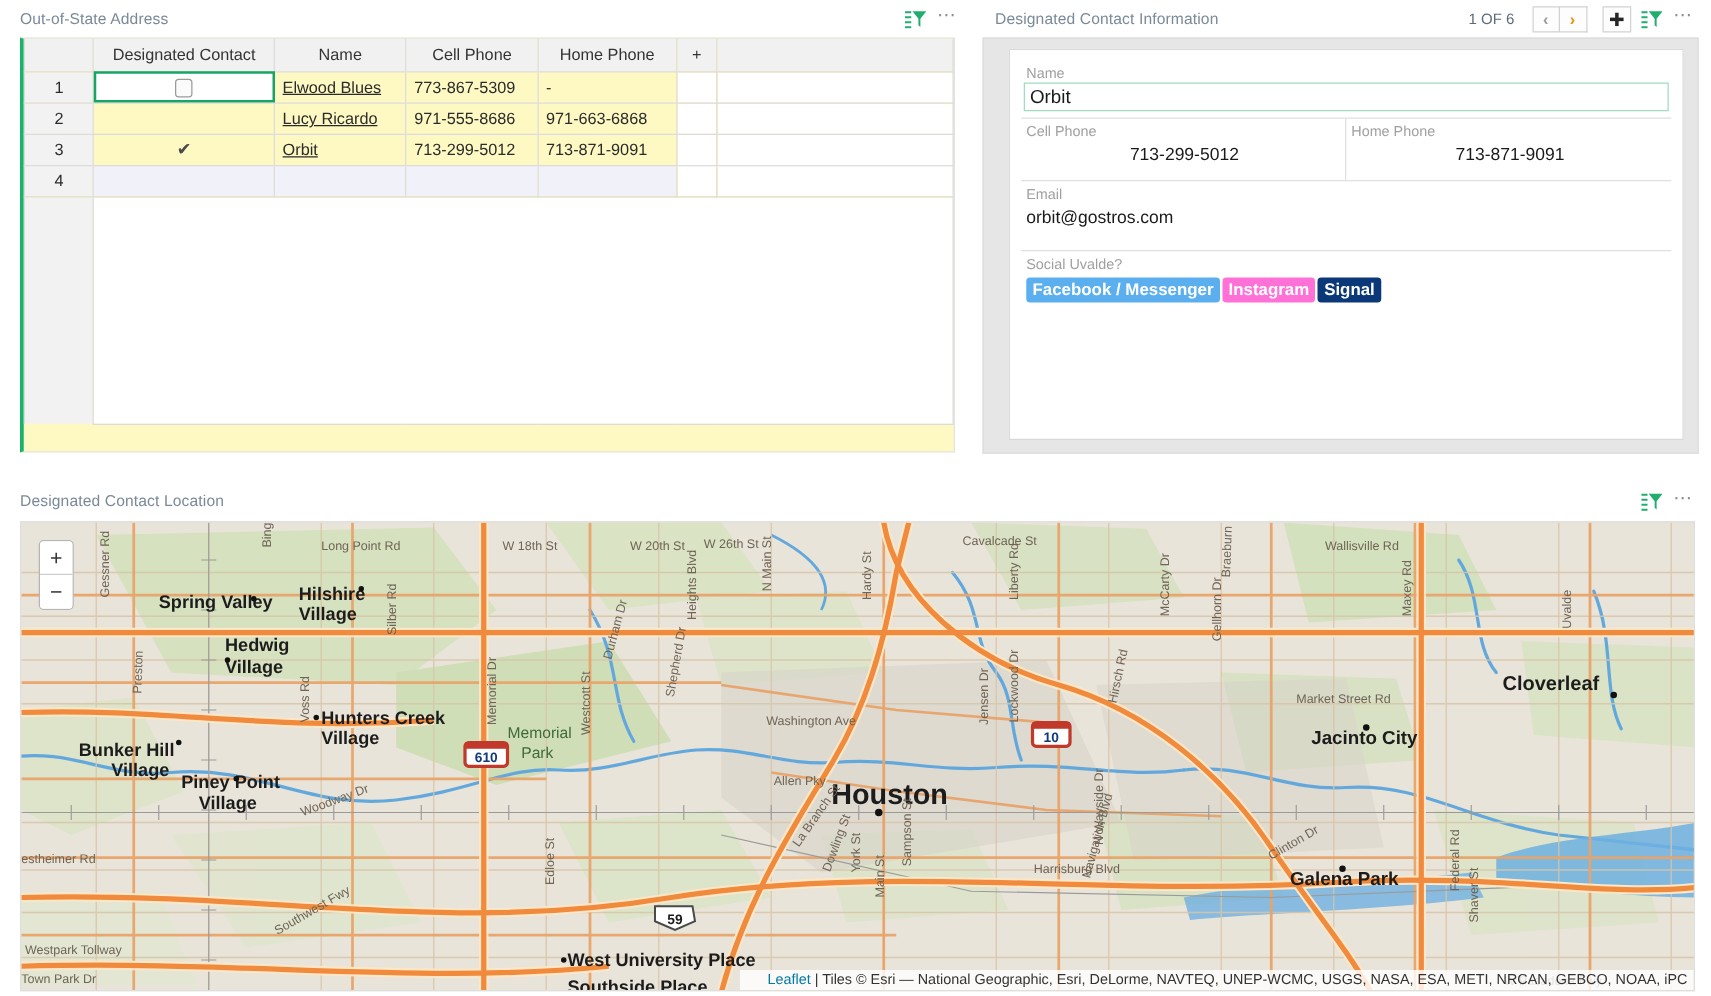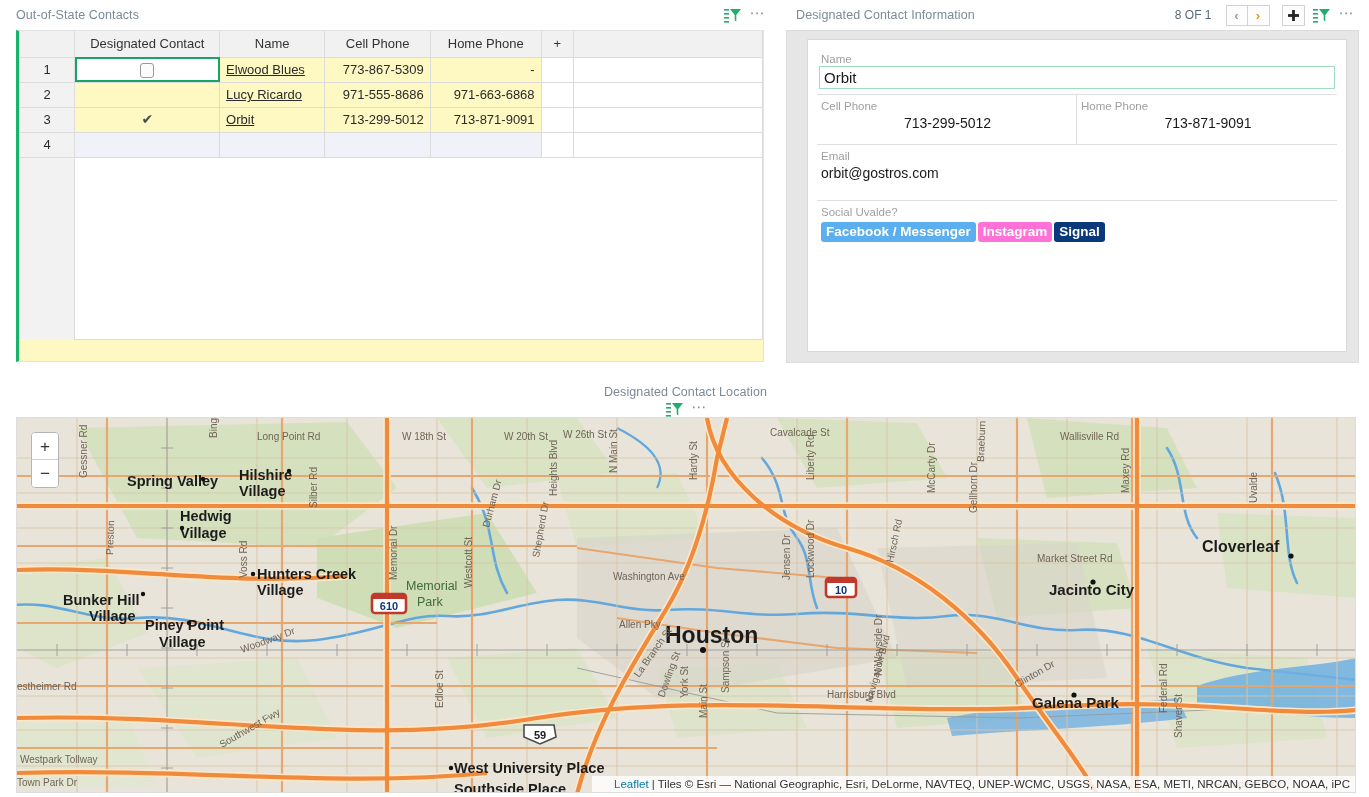--- a/index.html
+++ b/index.html
@@ -92,21 +92,21 @@
   th.c-row, td.c-row { width: 60px; background: #ebebeb; text-align: center; color: #5a5a5a; }
   td.c-row { background: #f2f2f2; font-size: 13px; }
   th.c-desig { width: 147px; }
   th.c-name  { width: 107px; }
   th.c-cell  { width: 107px; }
   th.c-home  { width: 113px; }
   th.c-plus  { width: 34px; text-align: left; padding-left: 7px; color: #3a3a3a; }
   th.c-tail  { width: 212px; border-right: none; }
   td.c-desig { text-align: center; }
   td.c-name  { text-align: left; text-decoration: underline; }
-  td.c-cell, td.c-home { text-align: right; }
+  td.c-cell, td.c-home { text-align: left; }
   td.blank   { background: #f1f1fa; }
   td.nb      { border: none; background: #ffffff; }
   tr.newrow td.c-row { background: #f2f2f2; }
 
   .cell-selected {
     position: relative;
     outline: 2px solid #16a565;
     outline-offset: -2px;
     background: #ffffff;
   }
@@ -186,21 +186,21 @@
     margin-right: 2px;
     white-space: nowrap;
     font-weight: bold;
   }
 
   
   .map-panel {
     position: absolute; left: 0; top: 385px;
     width: 1369px; height: 412px;
   }
-  .map-head { height: 32px; flex-direction: column; }
+  .map-head { height: 32px; }
   .map-box {
     position: absolute; left: 16px; top: 32px;
     width: 1340px; height: 376px;
     overflow: hidden;
     background: #e8e3d8;
     border: 1px solid #dedede;
   }
   .map-canvas { position: absolute; inset: 0; }
   .map-canvas svg { display: block; }
 
@@ -232,21 +232,21 @@
   }
   .attrib a { color: #0078a8; text-decoration: none; }
 </style>
 </head>
 <body>
 
 <div class="app">
 
   <section class="grid-panel">
     <div class="panel-head">
-      <span class="panel-title">Out-of-State Contacts</span>
+      <span class="panel-title">Out-of-State Address</span>
       <span class="head-spacer"></span>
       <span class="head-tools">
         <span class="icon-btn">
           <svg width="17" height="15" viewBox="0 0 17 15">
             <rect x="0" y="1" width="5" height="1.6" fill="#1fae6d"></rect>
             <rect x="0" y="5" width="5" height="1.6" fill="#1fae6d"></rect>
             <rect x="0" y="9" width="5" height="1.6" fill="#1fae6d"></rect>
             <rect x="0" y="13" width="5" height="1.6" fill="#1fae6d"></rect>
             <path d="M6 1 H17 L12.3 7 V13.5 L10.7 12.2 V7 Z" fill="#1fae6d"></path>
           </svg>
@@ -316,21 +316,21 @@
         </tbody>
       </table>
     </div>
   </section>
 
   <section class="detail-panel">
     <div class="panel-head">
       <span class="panel-title">Designated Contact Information</span>
       <span class="head-spacer"></span>
       <span class="head-tools">
-        <span class="pager-count">8 OF 1</span>
+        <span class="pager-count">1 OF 6</span>
         <span class="navbtn-group">
           <span class="navbtn prev">‹</span>
           <span class="navbtn next">›</span>
         </span>
         <span class="plusbtn">
           <svg width="11" height="11" viewBox="0 0 11 11">
             <rect x="4.1" y="0" width="2.8" height="11" fill="#262626"></rect>
             <rect x="0" y="4.1" width="11" height="2.8" fill="#262626"></rect>
           </svg>
         </span>

